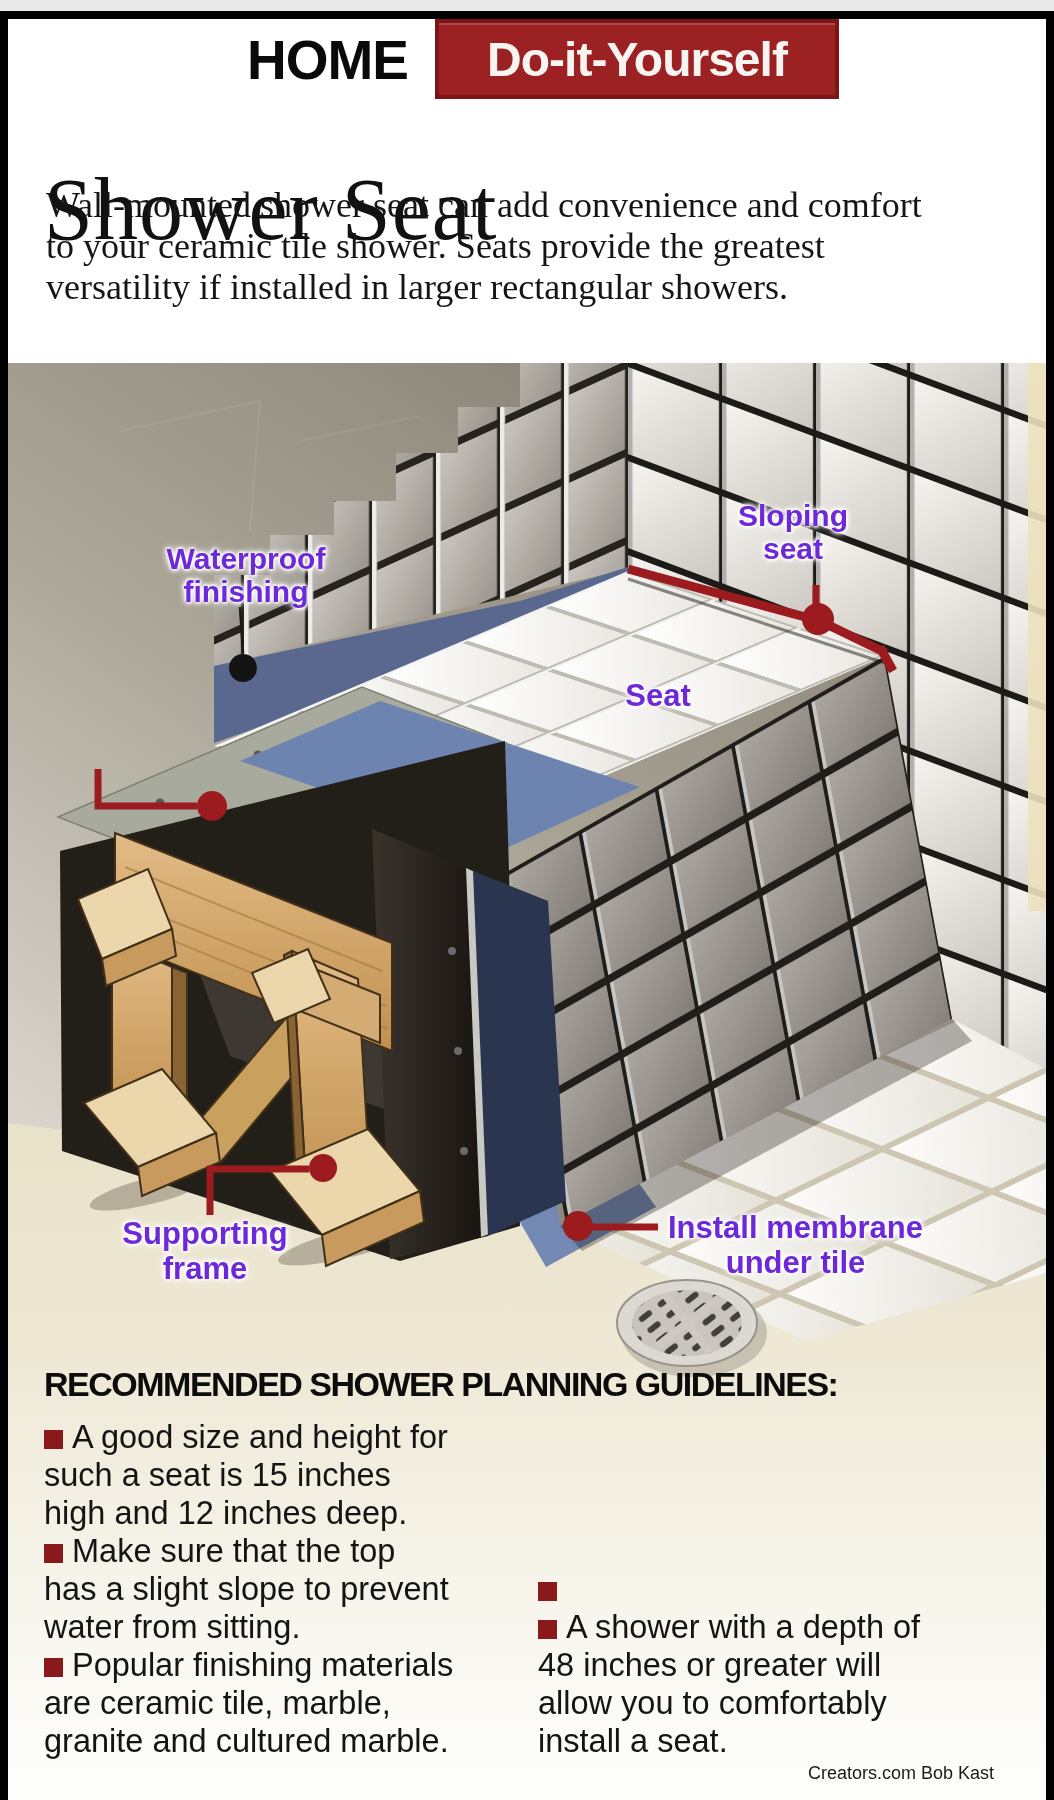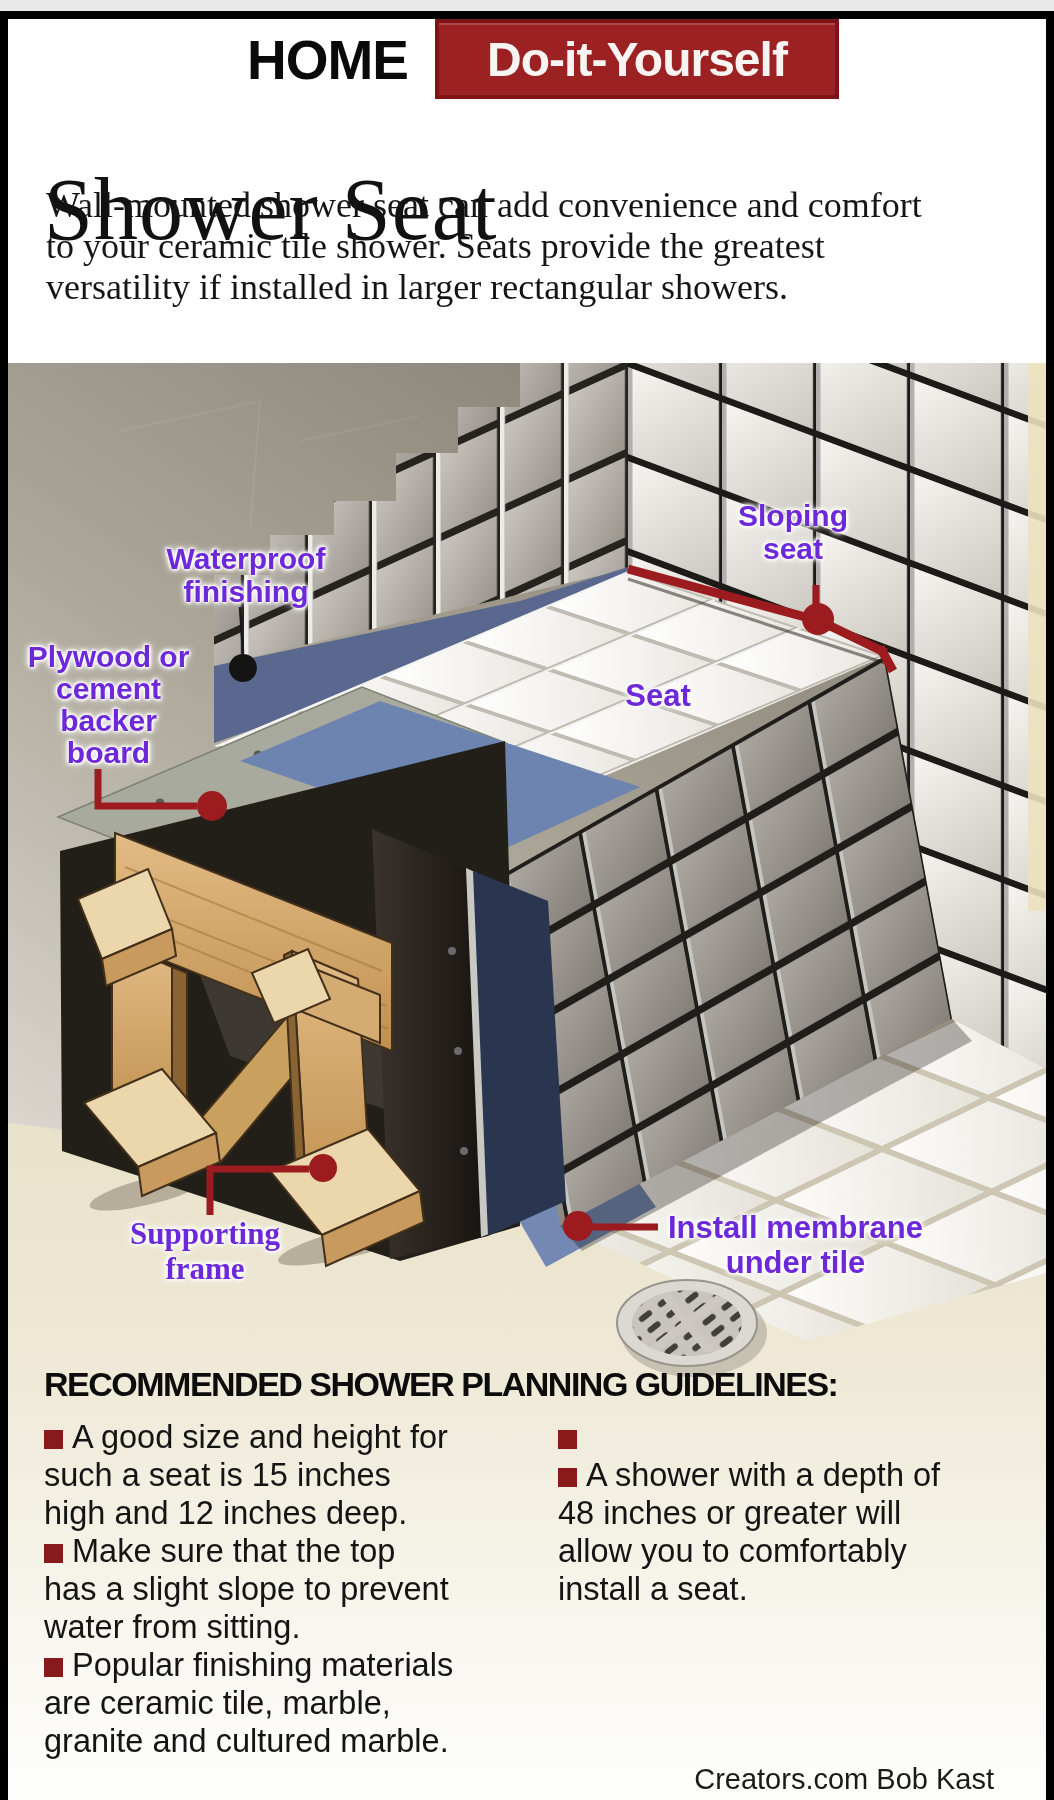--- a/index.html
+++ b/index.html
@@ -48,42 +48,42 @@
     position:absolute;
     font-weight:bold;color:#6d28d9;
     font-size:30px;line-height:33px;text-align:center;
     white-space:pre-line;
     text-shadow:0 0 4px #fff,0 0 6px #fff,1px 1px 3px #fff,-1px -1px 3px #fff,0 0 9px rgba(255,255,255,.9);
   }
   .lbl-waterproof{left:138px;top:523px;width:200px;}
   .lbl-plywood{left:18px;top:622px;width:165px;line-height:32px;}
   .lbl-sloping{left:695px;top:480px;width:180px;}
   .lbl-seat{left:595px;top:660px;width:110px;font-size:31px;}
-  .lbl-supporting{left:102px;top:1197px;width:190px;font-size:31px;line-height:35px;font-family:Liberation Serif, serif;}
+  .lbl-supporting{left:102px;top:1197px;width:190px;font-size:31px;line-height:35px;}
   .lbl-install{left:650px;top:1191px;width:275px;font-size:31px;line-height:35px;}
   
   .guidelines{position:absolute;left:36px;top:1346px;width:975px;}
   .guidelines h2{
     margin:0 0 14px 0;font-size:34px;letter-spacing:-1.5px;
     color:#0c0c0c;font-weight:bold;
   }
-  .gcols{display:flex;gap:62px;}
+  .gcols{display:flex;gap:42px;align-items:flex-end;}
   .gcol-left{width:452px;}
   .gcol-right{width:448px;}
   .bullet-item{
     font-size:32.5px;line-height:38px;color:#141414;
     white-space:pre-line;
   }
   .bullet-sq{
     display:inline-block;width:19px;height:19px;background:#8a191b;
     margin-right:9px;transform:translateY(1px);
   }
   .credit{
     position:absolute;left:36px;top:1744px;width:950px;
-    text-align:right;font-size:29px;color:#1a1a1a;
+    text-align:right;font-size:18px;color:#1a1a1a;
   }
 </style>
 </head>
 <body>
 
 <div class="page">
 
   <div class="home-word">HOME</div>
   <div class="diy-badge">
     <span>Do-it-Yourself</span>
@@ -272,24 +272,20 @@
       <path d="M210,1204 L210,1158 L309,1158" stroke="#9b1b1e" stroke-width="7" fill="none"></path>
       <circle cx="323" cy="1157" r="14" fill="#9b1b1e"></circle>
 
       <line x1="592" y1="1216" x2="658" y2="1216" stroke="#9b1b1e" stroke-width="7"></line>
       <circle cx="578" cy="1215" r="15" fill="#9b1b1e"></circle>
     </g>
   </svg>
 
   <div class="dlabel lbl-waterproof">Waterproof
 finishing</div>
-  <div class="dlabel lbl-plywood">Plywood or
-cement
-backer
-board</div>
   <div class="dlabel lbl-sloping">Sloping
 seat</div>
   <div class="dlabel lbl-seat">Seat</div>
   <div class="dlabel lbl-supporting">Supporting
 frame</div>
   <div class="dlabel lbl-install">Install membrane
 under tile</div>
 
   <div class="guidelines">
     <h2>RECOMMENDED SHOWER PLANNING GUIDELINES:</h2>

